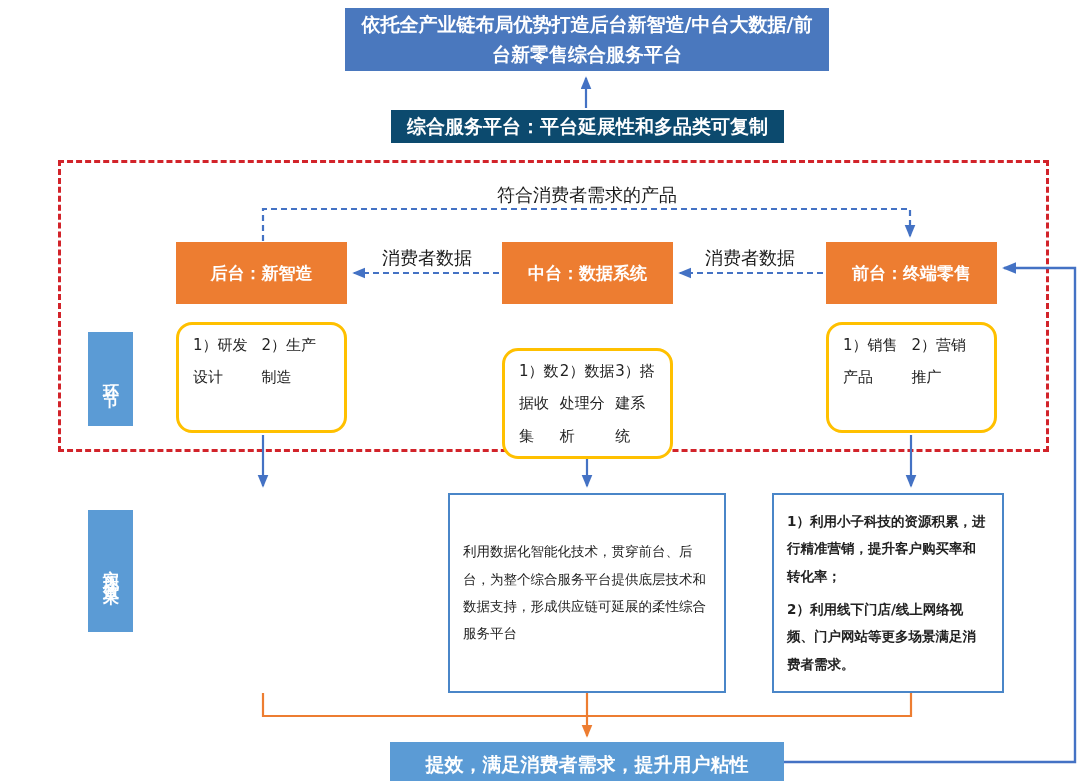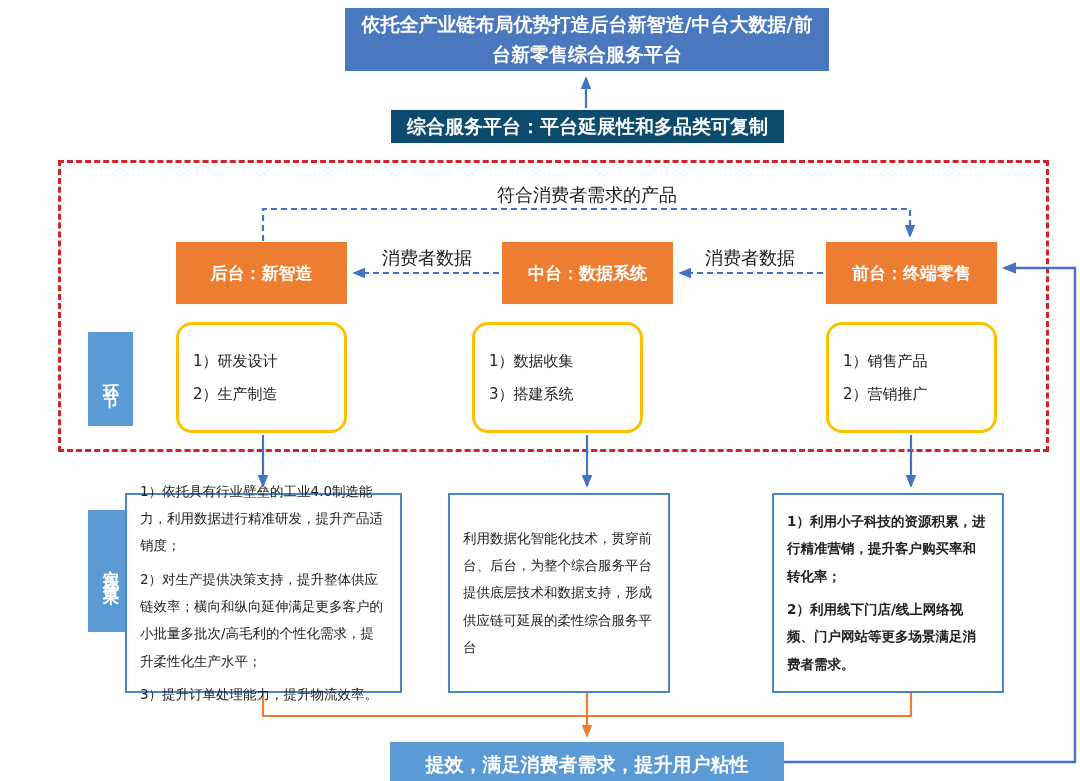--- a/index.html
+++ b/index.html
@@ -23,38 +23,38 @@
     border:3px dashed #D2232A;z-index:0;background:transparent;
   }
   .loop-label{left:497px;top:183px;font-size:18px;color:#1a1a1a;z-index:2;}
   .flow-label{top:246px;font-size:18px;color:#1a1a1a;text-align:center;z-index:2;}
   .header-box{
     top:242px;width:171px;height:62px;background:#ED7D31;color:#fff;
     font-size:17px;font-weight:bold;
   }
   .steps-box{
     top:322px;width:171px;height:111px;background:#fff;border:3px solid #FFC000;
-    border-radius:16px;display:flex;flex-direction:column;justify-content:center;
+    border-radius:16px;display:flex;flex-direction:row;justify-content:center;
     padding:4px 14px;font-size:15px;line-height:2.15;text-align:left;z-index:2;
   }
   .side-label{
     background:#5B9BD5;color:#fff;font-weight:bold;font-size:16px;
     display:flex;align-items:center;justify-content:center;
     writing-mode:vertical-rl;letter-spacing:7px;z-index:2;
   }
   .stage-label{left:88px;top:332px;width:45px;height:94px;}
   .result-label{left:88px;top:510px;width:45px;height:122px;}
   .effect-box{
     top:493px;height:200px;background:#fff;border:2.5px solid #4A86C8;
     display:flex;flex-direction:column;justify-content:center;
     padding:4px 13px;font-size:13.5px;line-height:2.02;text-align:left;z-index:2;
   }
   .effect-box p{margin:3px 0;}
   .e1{left:125px;width:277px;}
-  .e2{left:448px;width:222px;}
+  .e2{left:448px;width:278px;}
   .e3{left:772px;width:232px;font-weight:bold;}
   .bottom-box{
     left:390px;top:742px;width:394px;height:45px;background:#5B9BD5;color:#fff;
     font-size:19px;font-weight:bold;
   }
 </style>
 </head>
 <body>
 
 <div class="canvas">
@@ -99,37 +99,33 @@
   <div class="abs flow-label" style="left:674px;width:152px;">消费者数据</div>
 
   <div class="abs box header-box" style="left:176px;">后台：新智造</div>
   <div class="abs box header-box" style="left:502px;">中台：数据系统</div>
   <div class="abs box header-box" style="left:826px;">前台：终端零售</div>
 
   <div class="abs steps-box" style="left:176px;">
     <div class="step">1）研发设计</div>
     <div class="step">2）生产制造</div>
   </div>
-  <div class="abs steps-box" style="left:472px;">
+  <div class="abs steps-box" style="left:502px;margin-top:26px;">
     <div class="step">1）数据收集</div>
+    <div class="step">2）数据处理分析</div>
     <div class="step">3）搭建系统</div>
   </div>
   <div class="abs steps-box" style="left:826px;">
     <div class="step">1）销售产品</div>
     <div class="step">2）营销推广</div>
   </div>
 
   <div class="abs side-label stage-label">环节</div>
   <div class="abs side-label result-label">实现效果</div>
 
-  <div class="abs effect-box e1">
-    <p>1）依托具有行业壁垒的工业4.0制造能力，利用数据进行精准研发，提升产品适销度；</p>
-    <p>2）对生产提供决策支持，提升整体供应链效率；横向和纵向延伸满足更多客户的小批量多批次/高毛利的个性化需求，提升柔性化生产水平；</p>
-    <p>3）提升订单处理能力，提升物流效率。</p>
-  </div>
   <div class="abs effect-box e2">
     <p>利用数据化智能化技术，贯穿前台、后台，为整个综合服务平台提供底层技术和数据支持，形成供应链可延展的柔性综合服务平台</p>
   </div>
   <div class="abs effect-box e3">
     <p>1）利用小子科技的资源积累，进行精准营销，提升客户购买率和转化率；</p>
     <p>2）利用线下门店/线上网络视频、门户网站等更多场景满足消费者需求。</p>
   </div>
 
   <div class="abs box bottom-box">提效，满足消费者需求，提升用户粘性</div>
 

